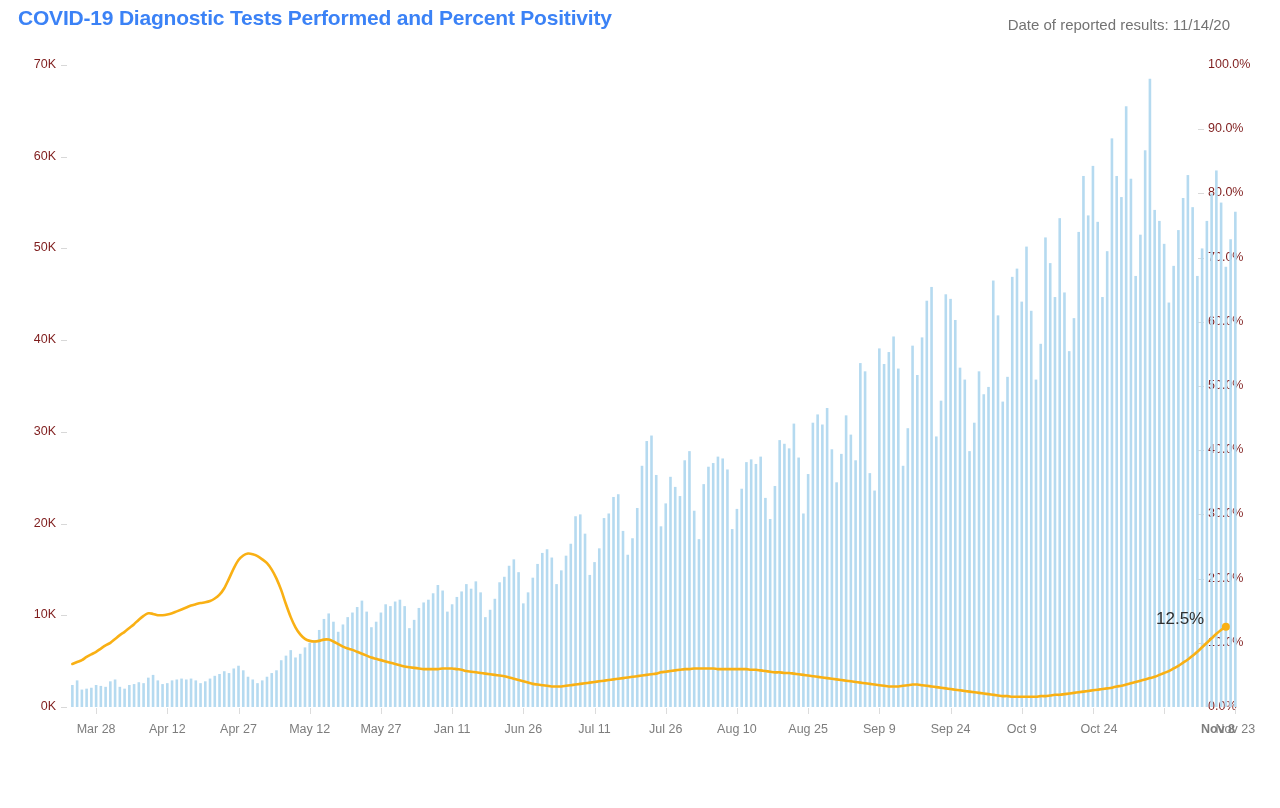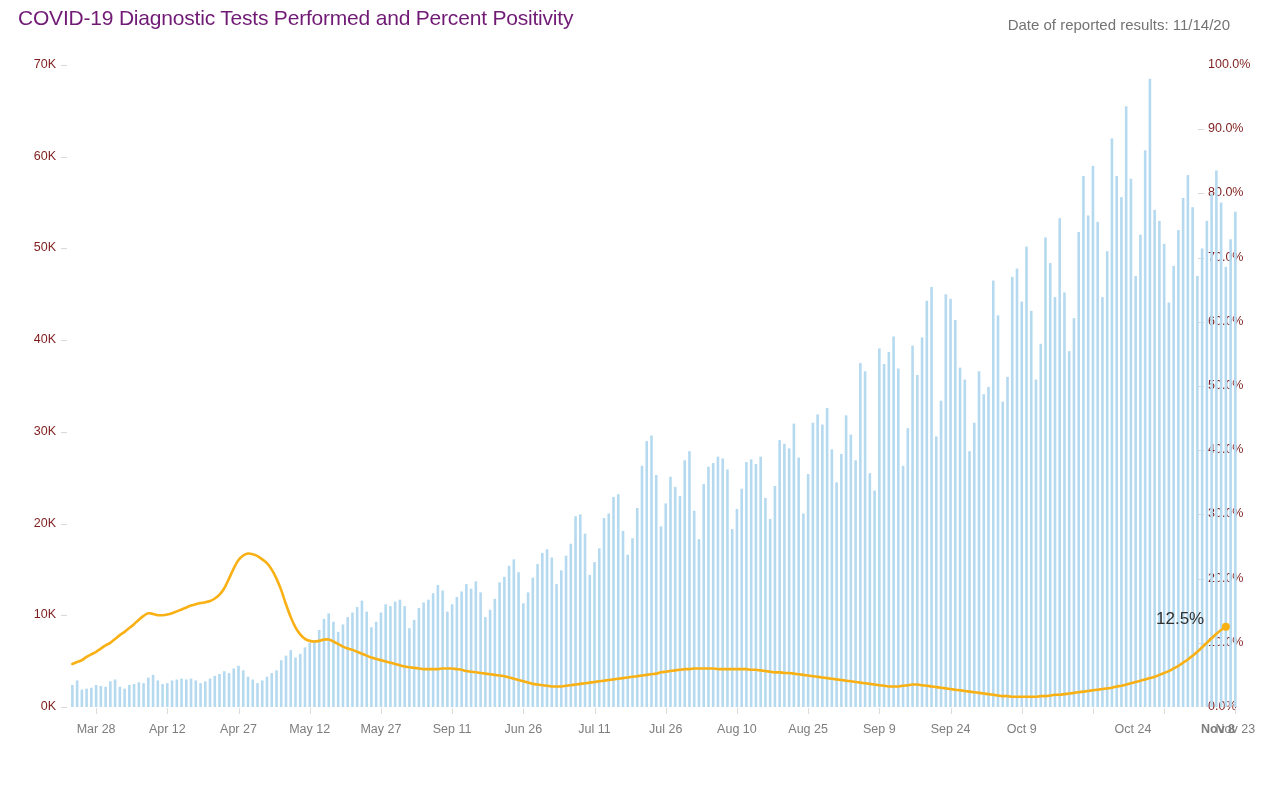--- a/index.html
+++ b/index.html
@@ -7,21 +7,21 @@
     margin: 0; padding: 0;
     width: 1280px; height: 808px;
     background: #ffffff;
     font-family: "Liberation Sans", sans-serif;
     overflow: hidden;
   }
   #root { position: relative; width: 1280px; height: 808px; background:#fff; }
 
   .chart-title {
     position: absolute; left: 18px; top: 6px;
-    font-size: 21px; font-weight: normal; color: #701a75;
+    font-size: 21px; font-weight: bold; color: #3b82f6;
     letter-spacing: -0.2px; white-space: nowrap;
   }
   .chart-subtitle {
     position: absolute; right: 50px; top: 16px;
     font-size: 15px; color: #737373; white-space: nowrap;
   }
 
   .plot {
     position: absolute;
     left: 70px; top: 65px;
@@ -366,30 +366,30 @@
       <circle id="endpoint" r="4" fill="#f9b014" cx="1155.85" cy="561.75"></circle>
     </svg>
   </div>
 
   <div class="xaxis" id="xaxis">
       <div class="xtick" style="left: 96.1076px;">Mar 28</div>
       <div class="xtick" style="left: 167.31px;">Apr 12</div>
       <div class="xtick" style="left: 238.513px;">Apr 27</div>
       <div class="xtick" style="left: 309.715px;">May 12</div>
       <div class="xtick" style="left: 380.918px;">May 27</div>
-      <div class="xtick" style="left: 452.12px;">Sep 11</div>
+      <div class="xtick" style="left: 452.12px;">Jan 11</div>
       <div class="xtick" style="left: 523.323px;">Jun 26</div>
       <div class="xtick" style="left: 594.525px;">Jul 11</div>
       <div class="xtick" style="left: 665.728px;">Jul 26</div>
       <div class="xtick" style="left: 736.93px;">Aug 10</div>
       <div class="xtick" style="left: 808.133px;">Aug 25</div>
       <div class="xtick" style="left: 879.335px;">Sep 9</div>
       <div class="xtick" style="left: 950.538px;">Sep 24</div>
       <div class="xtick" style="left: 1021.74px;">Oct 9</div>
-      <div class="xtick" style="left: 1133px;">Oct 24</div>
+      <div class="xtick" style="left: 1099px;">Oct 24</div>
       <div class="xtick" style="left: 1218px; font-weight: bold;">Nov 8</div>
       <div class="xtick" style="left: 1235.35px;">Nov 23</div>
     </div>
 
   <div class="endlabel">12.5%</div>
 
 
 <div class="xtickmark" style="left: 96.1076px;"></div>
     <div class="xtickmark" style="left: 167.31px;"></div>
     <div class="xtickmark" style="left: 238.513px;"></div>

